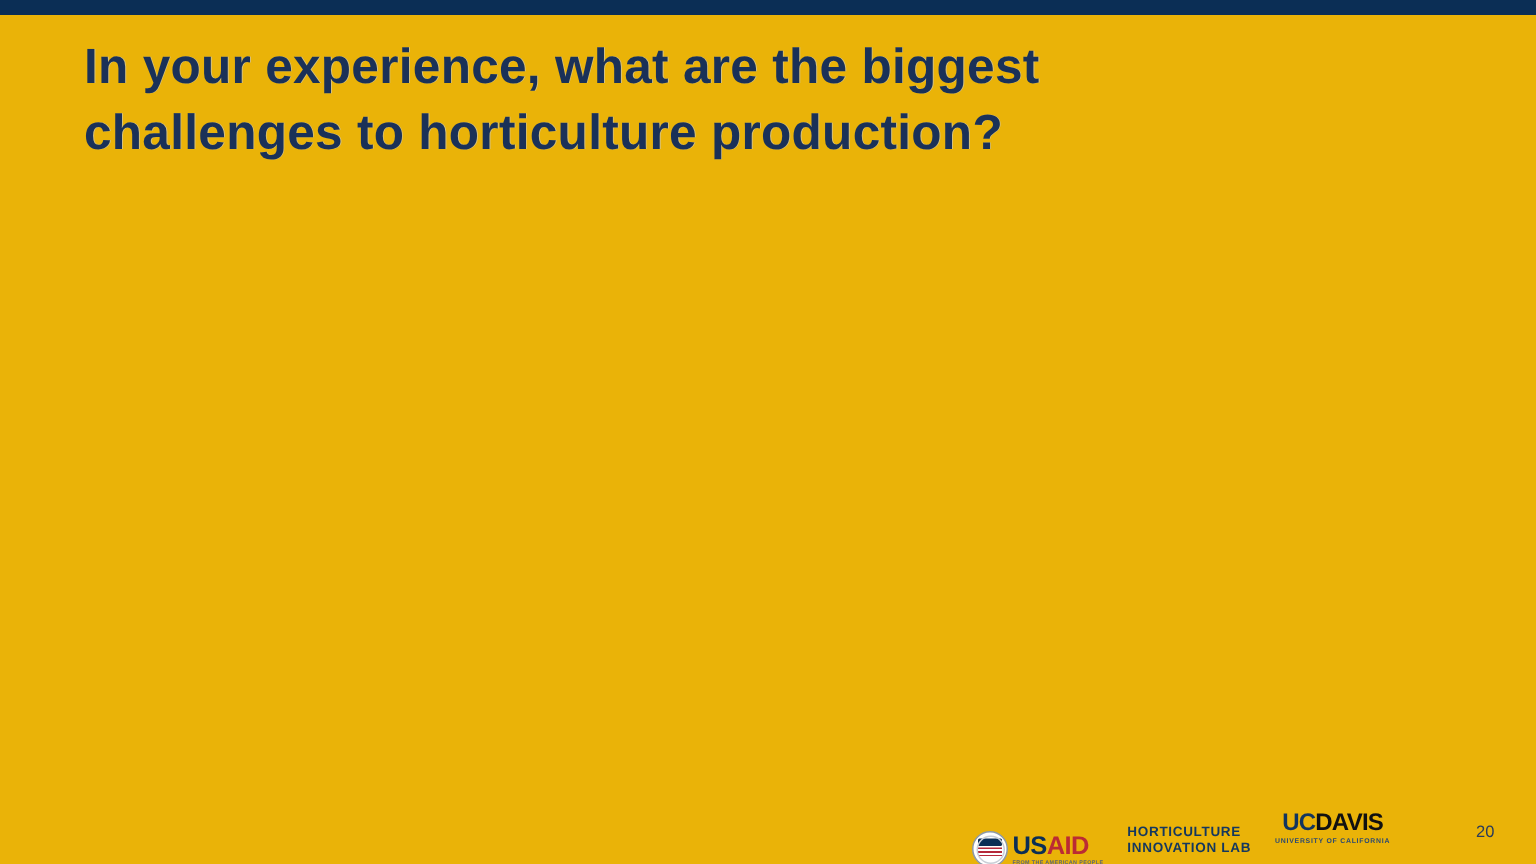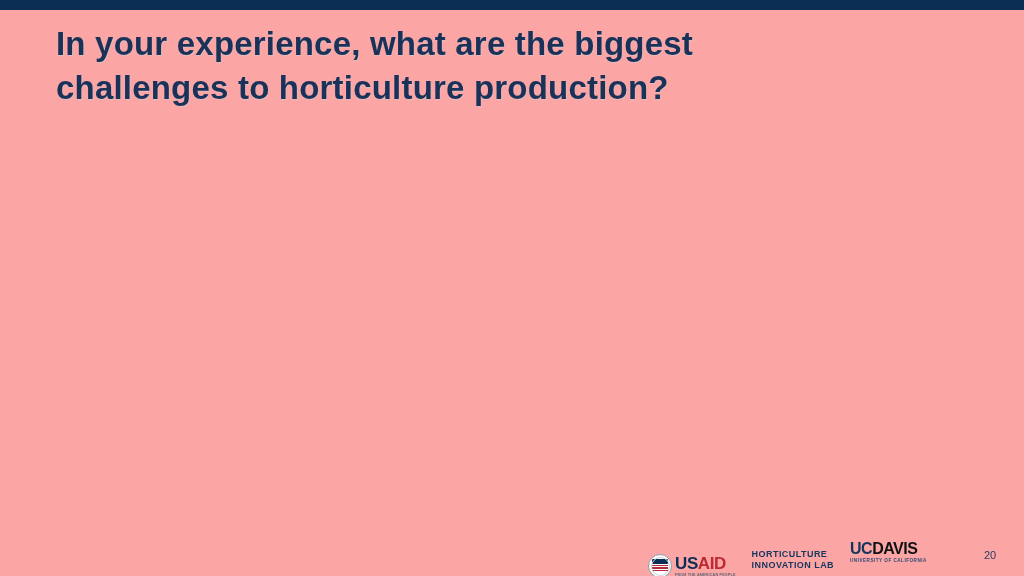--- a/index.html
+++ b/index.html
@@ -7,21 +7,21 @@
     padding: 0;
     background: #ffffff;
   }
   body {
     font-family: "Liberation Sans", sans-serif;
   }
   .slide {
     position: relative;
     width: 1024px;
     height: 576px;
-    background: #fca5a5;
+    background: #eab308;
     overflow: hidden;
   }
 
   
   .top-bar {
     position: absolute;
     top: 0;
     left: 0;
     width: 1024px;
     height: 10px;
@@ -158,20 +158,21 @@
     display: flex;
     flex-direction: column;
     justify-content: center;
   }
   .ucd-main {
     font-family: "Liberation Sans", sans-serif;
     font-size: 16px;
     font-weight: bold;
     letter-spacing: -0.5px;
     line-height: 16px;
+    text-align: center;
   }
   .ucd-uc { color: #12355f; }
   .ucd-davis { color: #111111; }
   .ucd-sub {
     font-family: "Liberation Sans", sans-serif;
     font-size: 4.6px;
     font-weight: bold;
     letter-spacing: 0.5px;
     color: #2c4a73;
     line-height: 7px;

